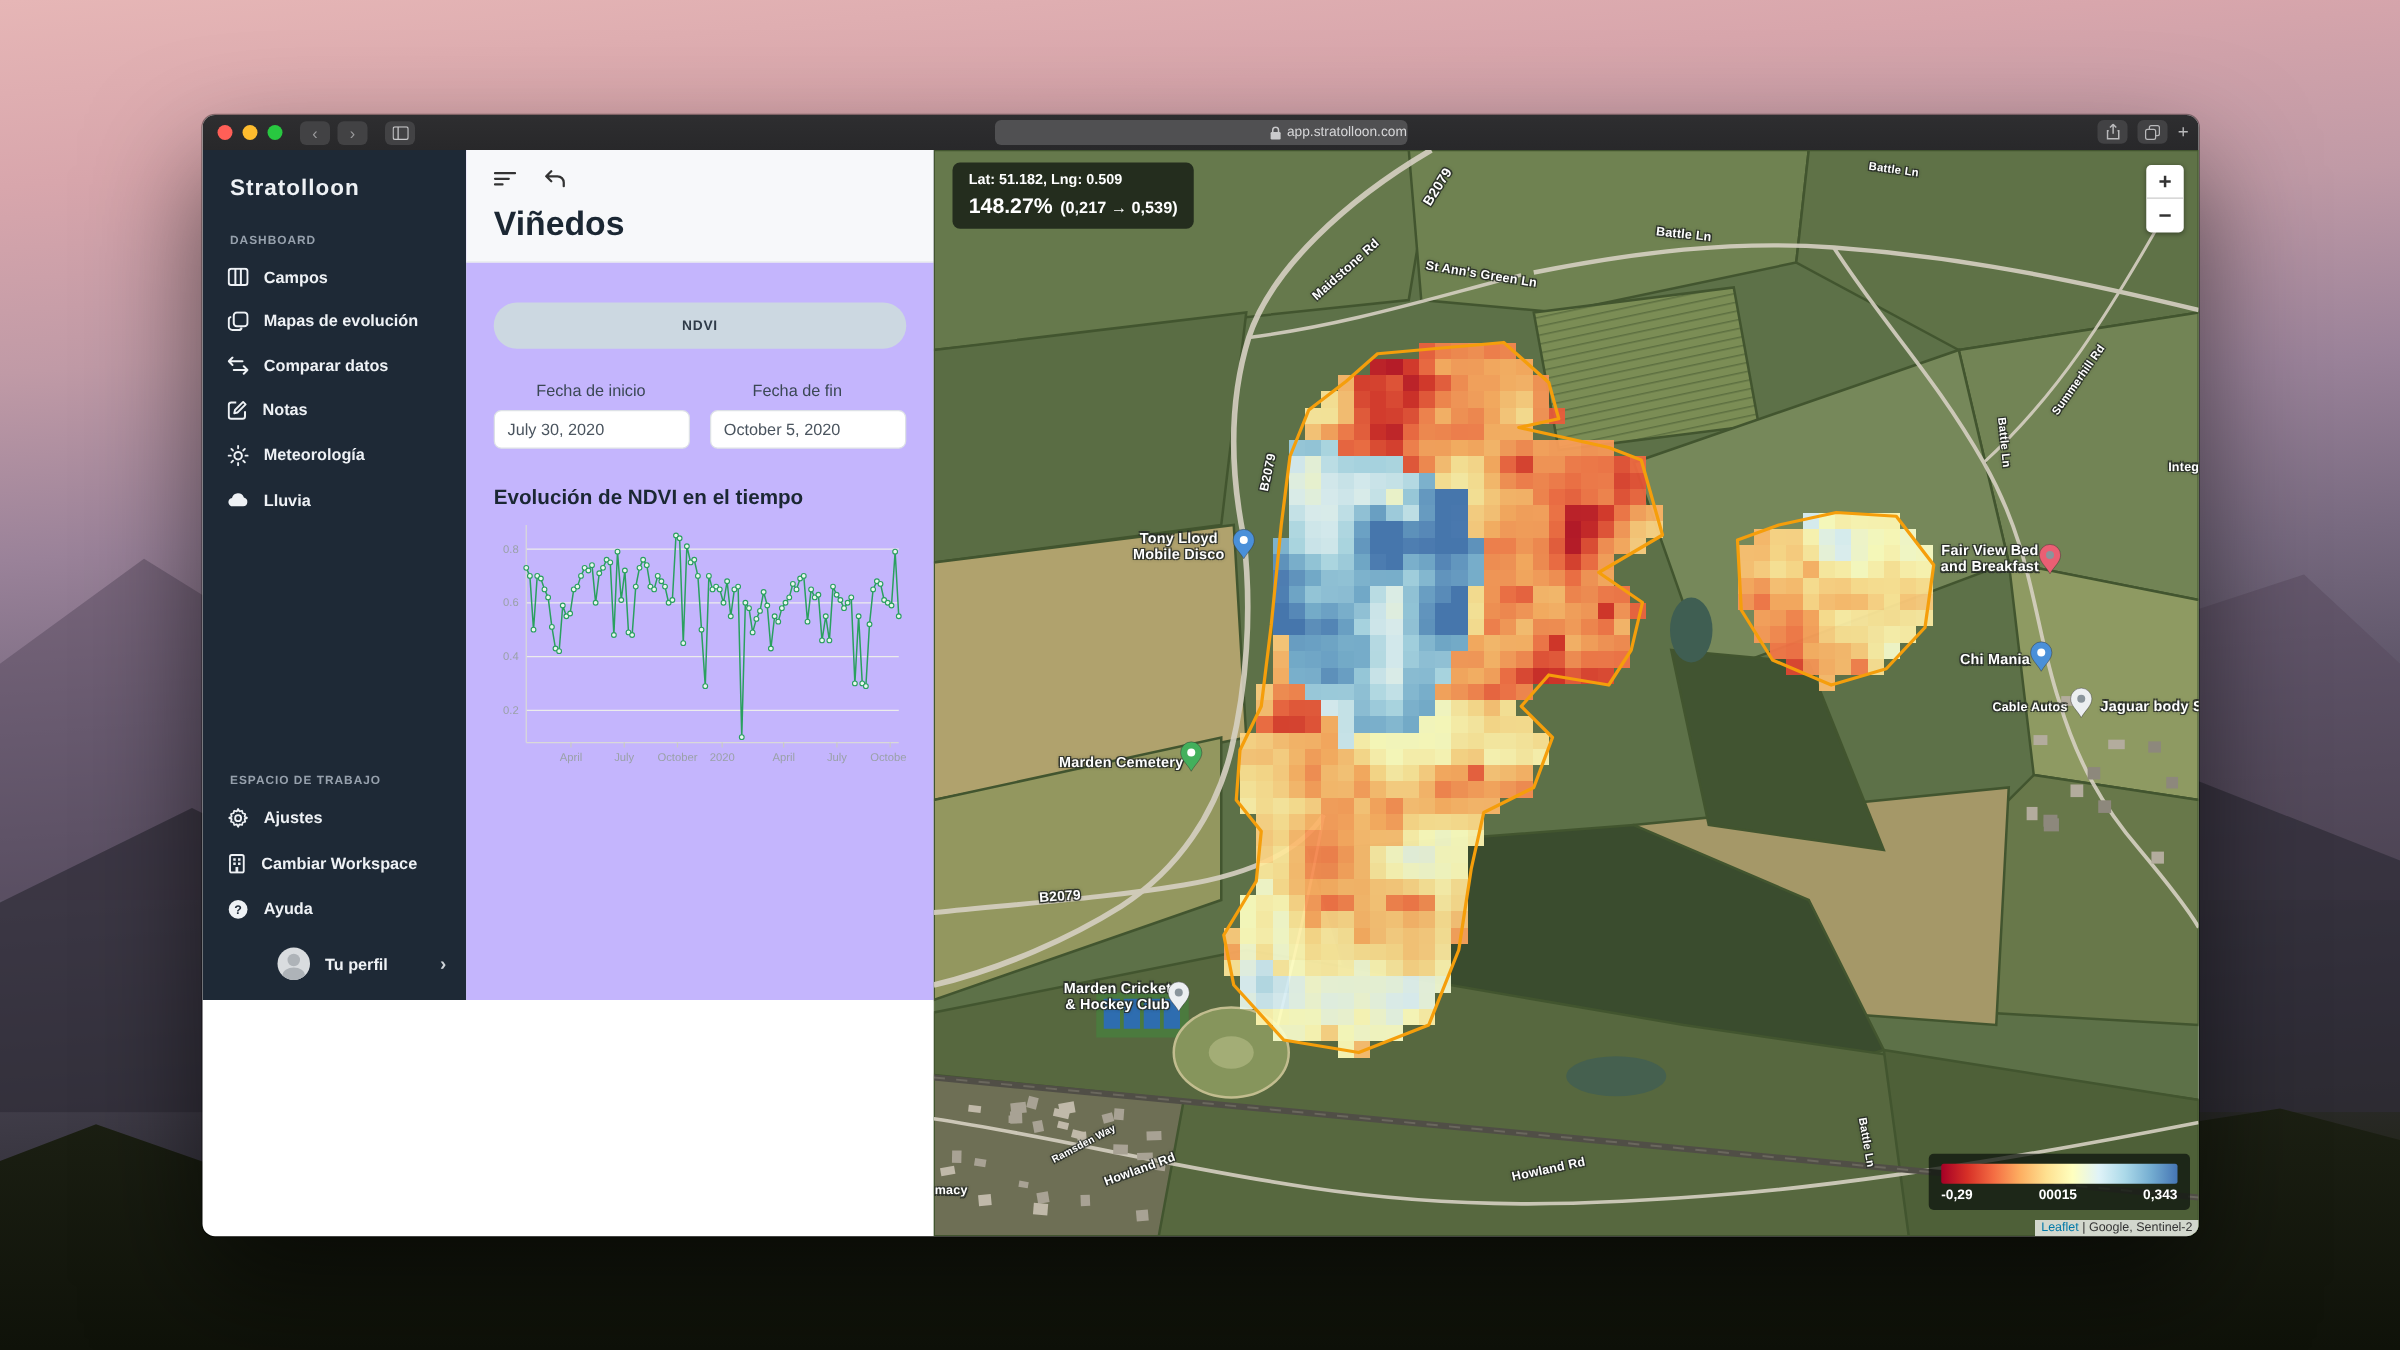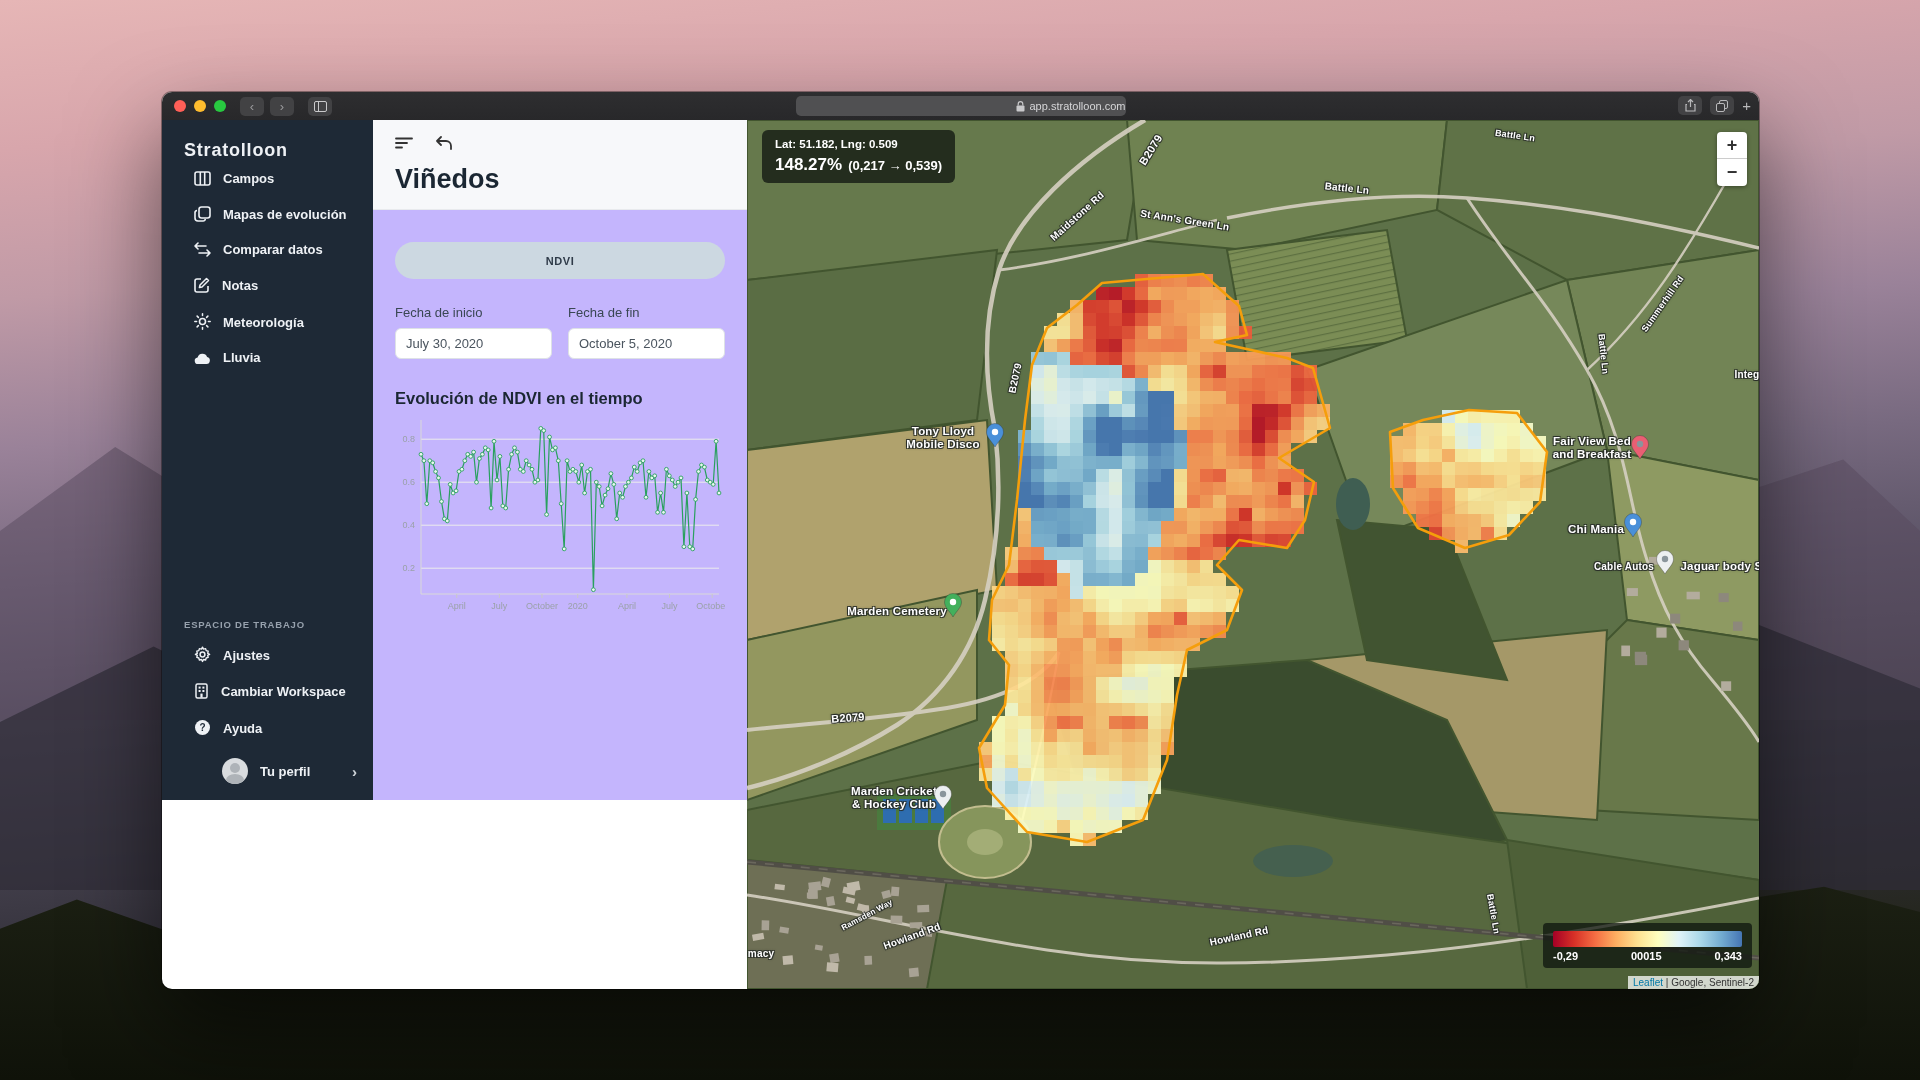--- a/index.html
+++ b/index.html
@@ -27,40 +27,40 @@
     display:flex; align-items:center; justify-content:center; line-height:1; }
   .urlbar { position:absolute; left:50%; top:4px; transform:translateX(-50%); width:330px; height:20px; border-radius:5px;
     background:#505052; color:#d6d6d8; font-size:11px; display:flex; align-items:center; justify-content:flex-end; gap:5px; }
   .tb-right { position:absolute; right:8px; top:4px; display:flex; gap:8px; align-items:center; }
   .content { display:flex; height:680px; }
 
   
   .sidebar { width:211px; background:#1e2936; color:#eef1f5; display:flex; flex-direction:column; flex-shrink:0; }
   .logo { font-size:18px; font-weight:bold; letter-spacing:.8px; padding:20px 0 0 22px; }
   .sec-label { font-size:9.5px; font-weight:bold; letter-spacing:.8px; color:#97a1ad; padding:26px 0 6px 22px; }
-  .side-item { display:flex; align-items:flex-end; gap:12px; padding:10px 10px 10px 32px; font-size:13px; font-weight:600; cursor:pointer; }
+  .side-item { display:flex; align-items:flex-start; gap:12px; padding:10px 10px 10px 20px; font-size:13px; font-weight:600; cursor:pointer; }
   .side-item svg { flex-shrink:0; }
   .spacer { flex:1; }
   .profile { display:flex; align-items:center; gap:12px; padding:12px 16px 16px 20px; font-size:13px; font-weight:600;margin-left:40px; }
   .avatar { width:26px; height:26px; border-radius:50%; background:#d9dcdf; position:relative; overflow:hidden; }
   .avatar:before { content:""; position:absolute; left:8px; top:5px; width:10px; height:10px; border-radius:50%; background:#aeb3b8; }
   .avatar:after { content:""; position:absolute; left:4px; top:16px; width:18px; height:12px; border-radius:50%; background:#aeb3b8; }
   .profile .chev { margin-left:auto; color:#cfd4d9; font-size:15px; }
 
   
   .panel { width:374px; background:#c4b5fd; flex-shrink:0; display:flex; flex-direction:column; }
   .panel-head { background:#f7f8fa; border-bottom:1px solid #e8eaed; padding:16px 22px 14px 22px; }
   .head-icons { display:flex; gap:22px; align-items:center; color:#333; }
   .panel-title { font-size:27px; font-weight:bold; color:#1b2733; margin-top:14px; }
   .panel-body { padding:0 22px; }
   .ndvi-btn { margin-top:32px; width:100%; height:37px; border:none; border-radius:19px; background:#ccd8e1;
     font-size:11px; font-weight:bold; letter-spacing:.6px; color:#2f3b49; cursor:pointer; font-family:inherit; }
   .dates { display:flex; gap:16px; margin-top:26px; }
   .date-col { flex:1; }
-  .date-label { font-size:13px; color:#3a4754; margin-bottom:8px; }
+  .date-label { font-size:13px; color:#3a4754; margin-bottom:8px;margin-left:34px; }
   .date-input { width:100%; height:31px; border:1px solid #dde1e6; border-radius:6px; padding:0 10px;
     font-size:13px; color:#4a545e; font-family:inherit; background:#fff; }
   .chart-title { margin-top:30px; font-size:16.5px; font-weight:bold; color:#1b2733; }
   #ndvi-chart { margin-top:8px; }
 
   
   .map { position:relative; width:1012px; height:869px; overflow:hidden; background:#5d7148; cursor:grab; }
   .map svg.base { position:absolute; left:0; top:0; }
   .map-label { position:absolute; color:#fff; font-weight:600; white-space:nowrap; transform:translate(-50%,-50%);
     text-shadow:-1px -1px 0 rgba(40,45,40,.85),1px -1px 0 rgba(40,45,40,.85),-1px 1px 0 rgba(40,45,40,.85),1px 1px 0 rgba(40,45,40,.85),0 0 3px rgba(40,45,40,.7);
@@ -130,20 +130,21 @@
       </div>
       <div style="color:#b9b9bb;font-size:15px;">+</div>
     </div>
   </div>
 
   <div class="content">
 
     <nav class="sidebar">
       <div class="logo">Stratolloon</div>
 
+      <div class="sec-label">DASHBOARD</div>
 
       <div class="side-item">
         <svg width="17" height="15" viewBox="0 0 17 15">
             <rect x="1" y="1" width="15" height="13" rx="2" fill="none" stroke="#eef1f5" stroke-width="1.6"></rect>
             <line x1="6.3" y1="1" x2="6.3" y2="14" stroke="#eef1f5" stroke-width="1.6"></line>
             <line x1="10.7" y1="1" x2="10.7" y2="14" stroke="#eef1f5" stroke-width="1.6"></line>
           </svg>
         <span>Campos</span>
       </div>
       <div class="side-item">

